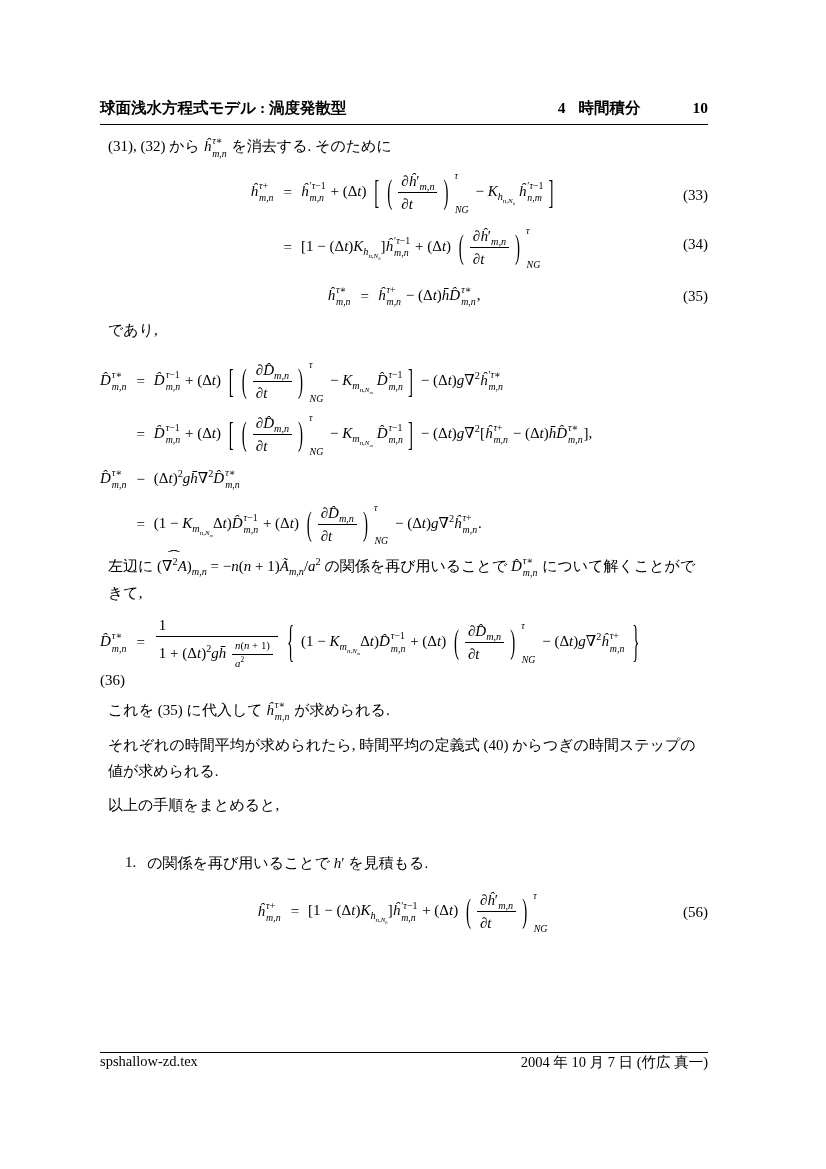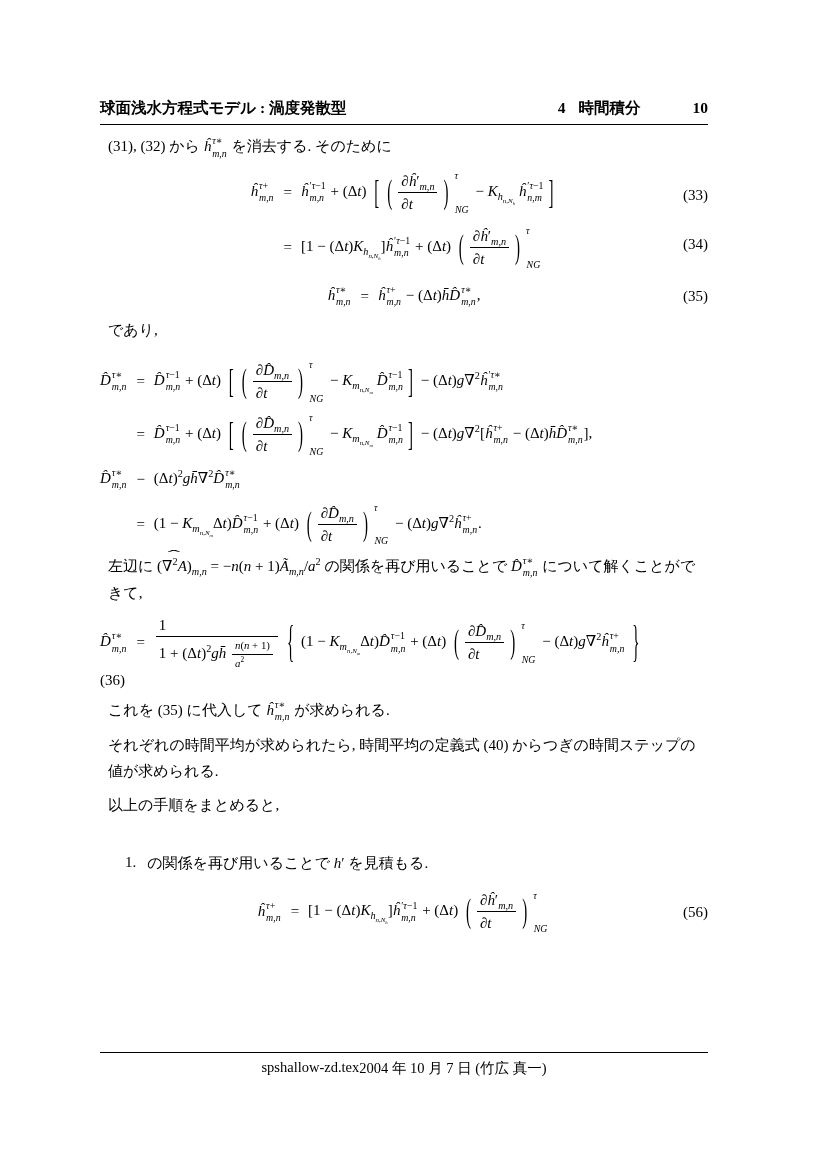--- a/index.html
+++ b/index.html
@@ -67,21 +67,21 @@
          justify-content:start;align-items:center;row-gap:12px;white-space:nowrap}
   .dgrid .lhs{justify-self:end;text-align:right}
   .dgrid .rhs{justify-self:start}
 
   .eq36wrap{margin-top:10px}
   .eq36{display:flex;justify-content:flex-start;align-items:center;white-space:nowrap}
   .lab36{margin:2px 10px 0 0}
 
   
   .footer{position:absolute;left:100px;top:1052px;width:608px;border-top:1.3px solid #000;
-          padding-top:6px;display:flex;justify-content:center;font-size:14.5px}
+          padding-top:0;display:flex;justify-content:space-between;font-size:14.5px}
 </style>
 </head>
 <body>
 
 <div class="page">
 
   <div class="runhead">
     <span class="rh-title">球面浅水方程式モデル : 渦度発散型</span>
     <span class="rh-right">
       <span class="rh-secno">4</span>

